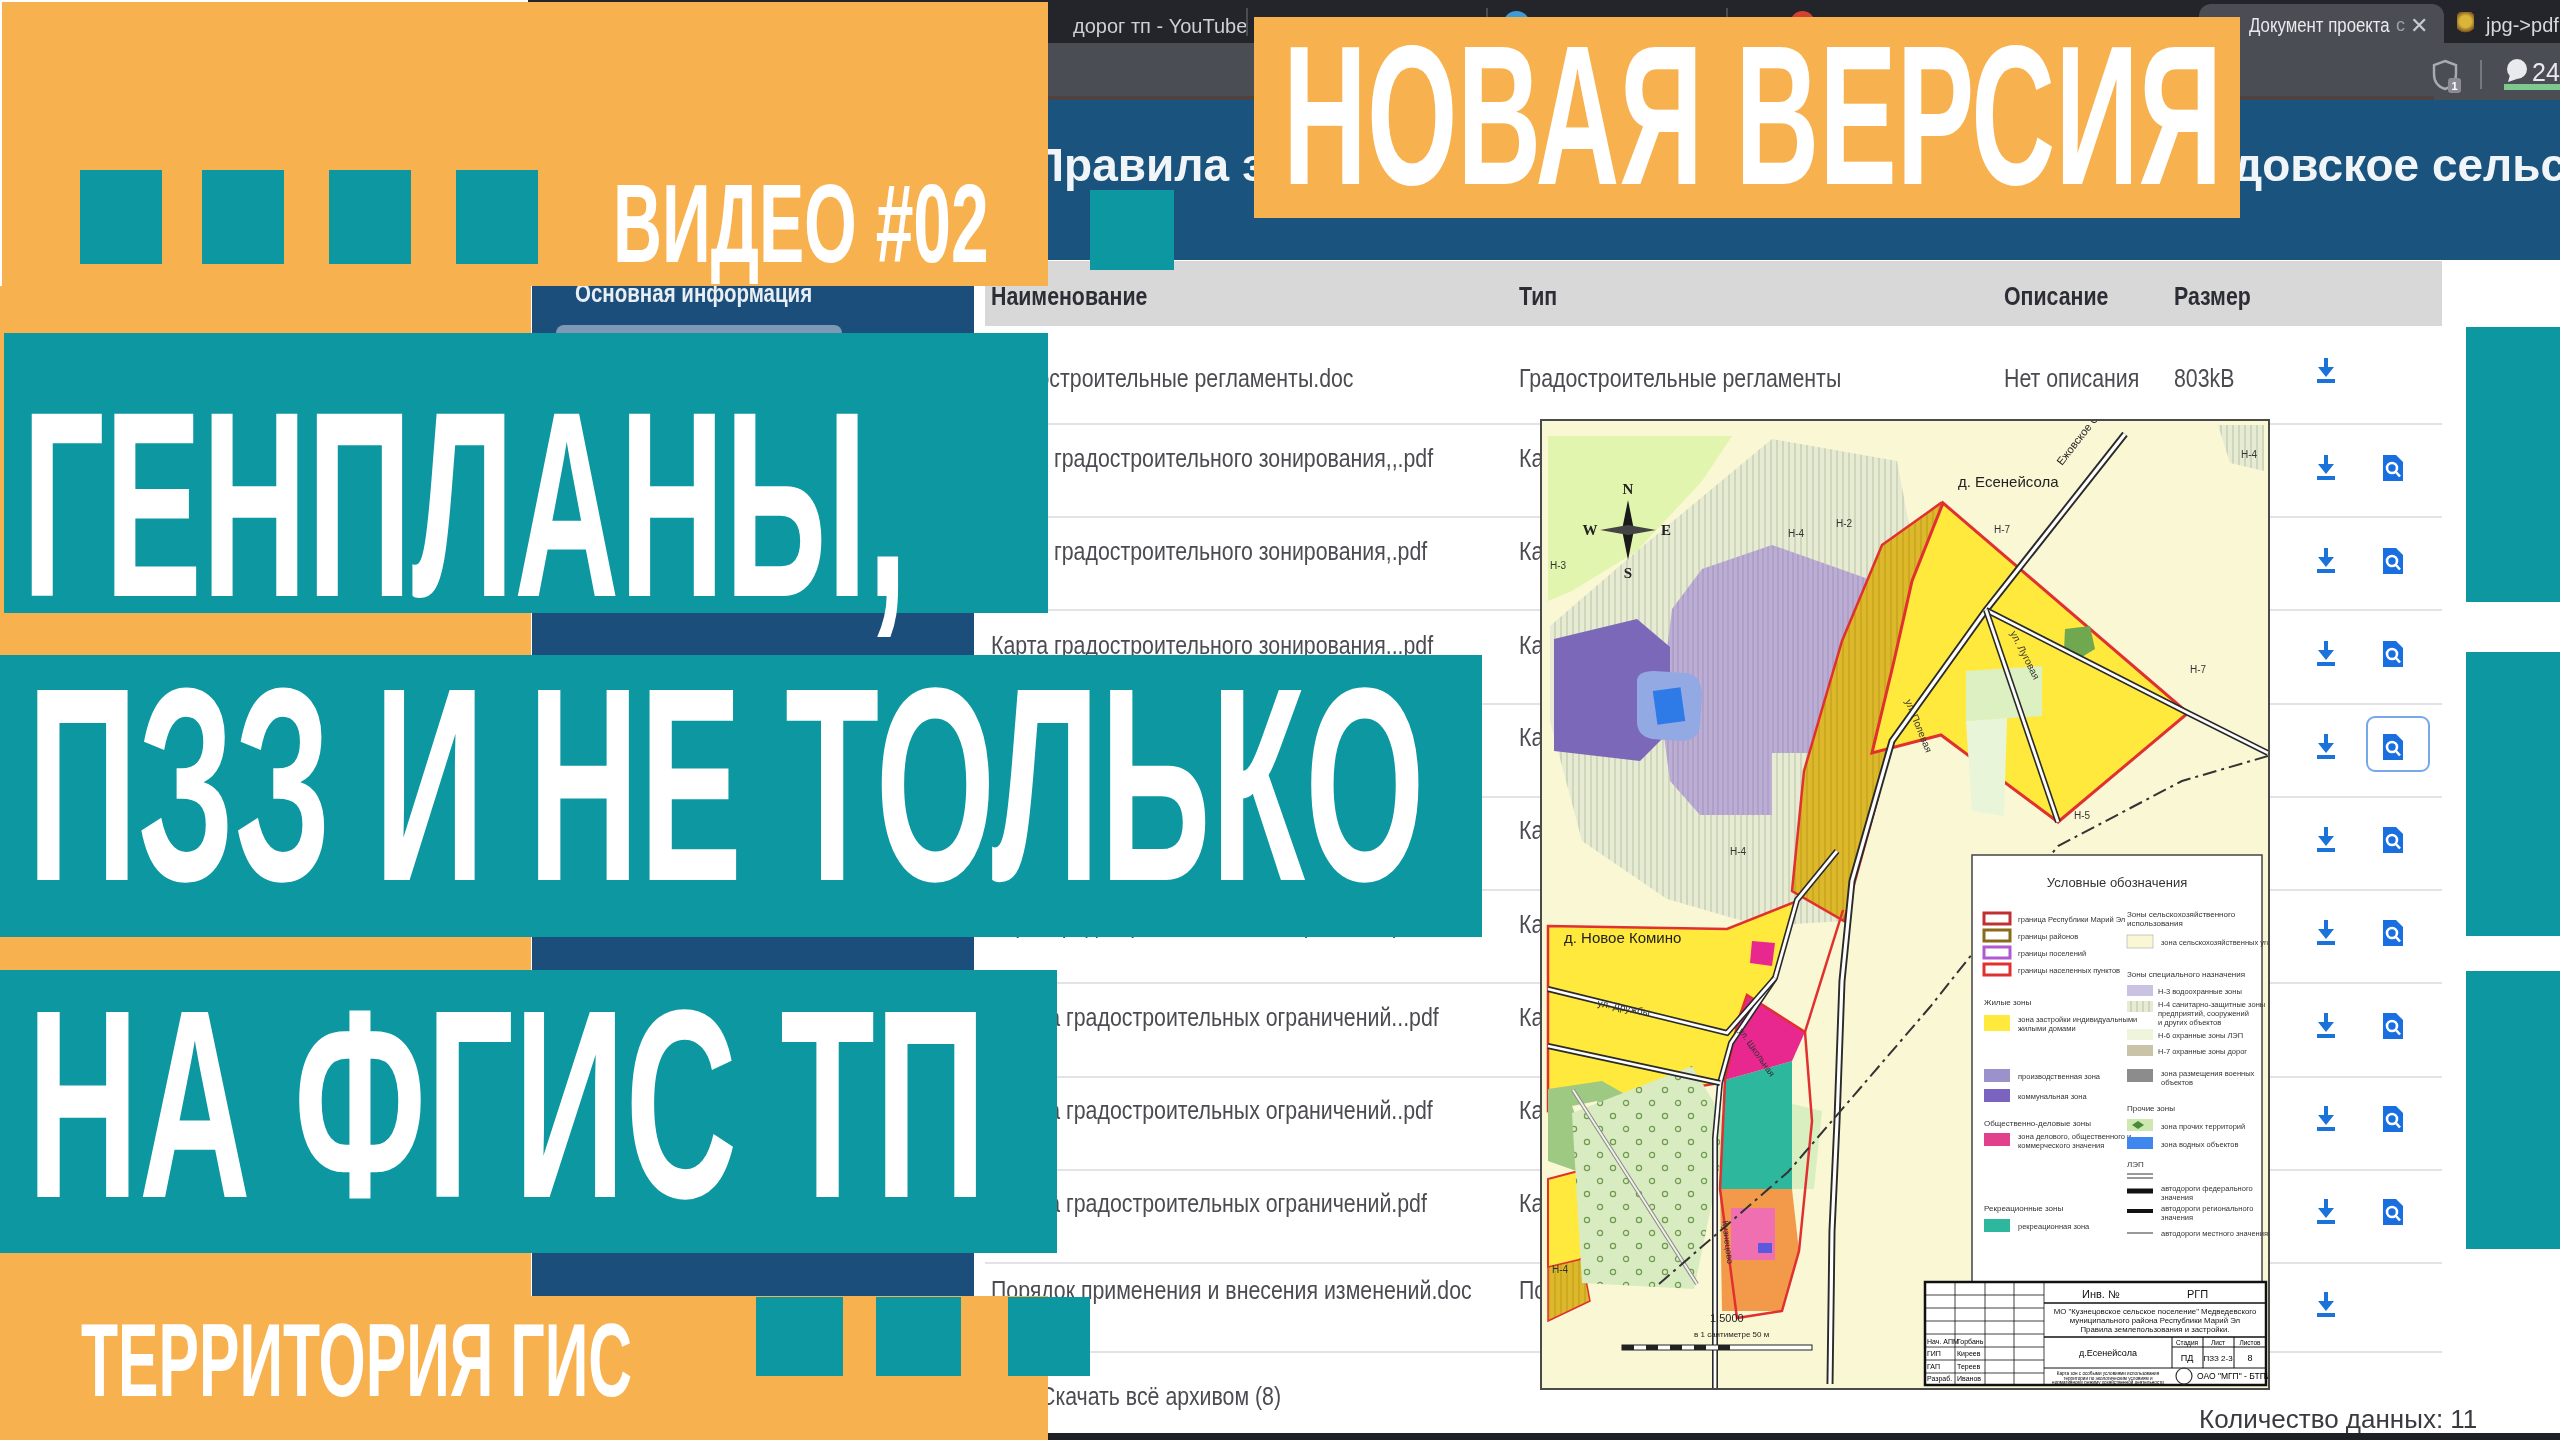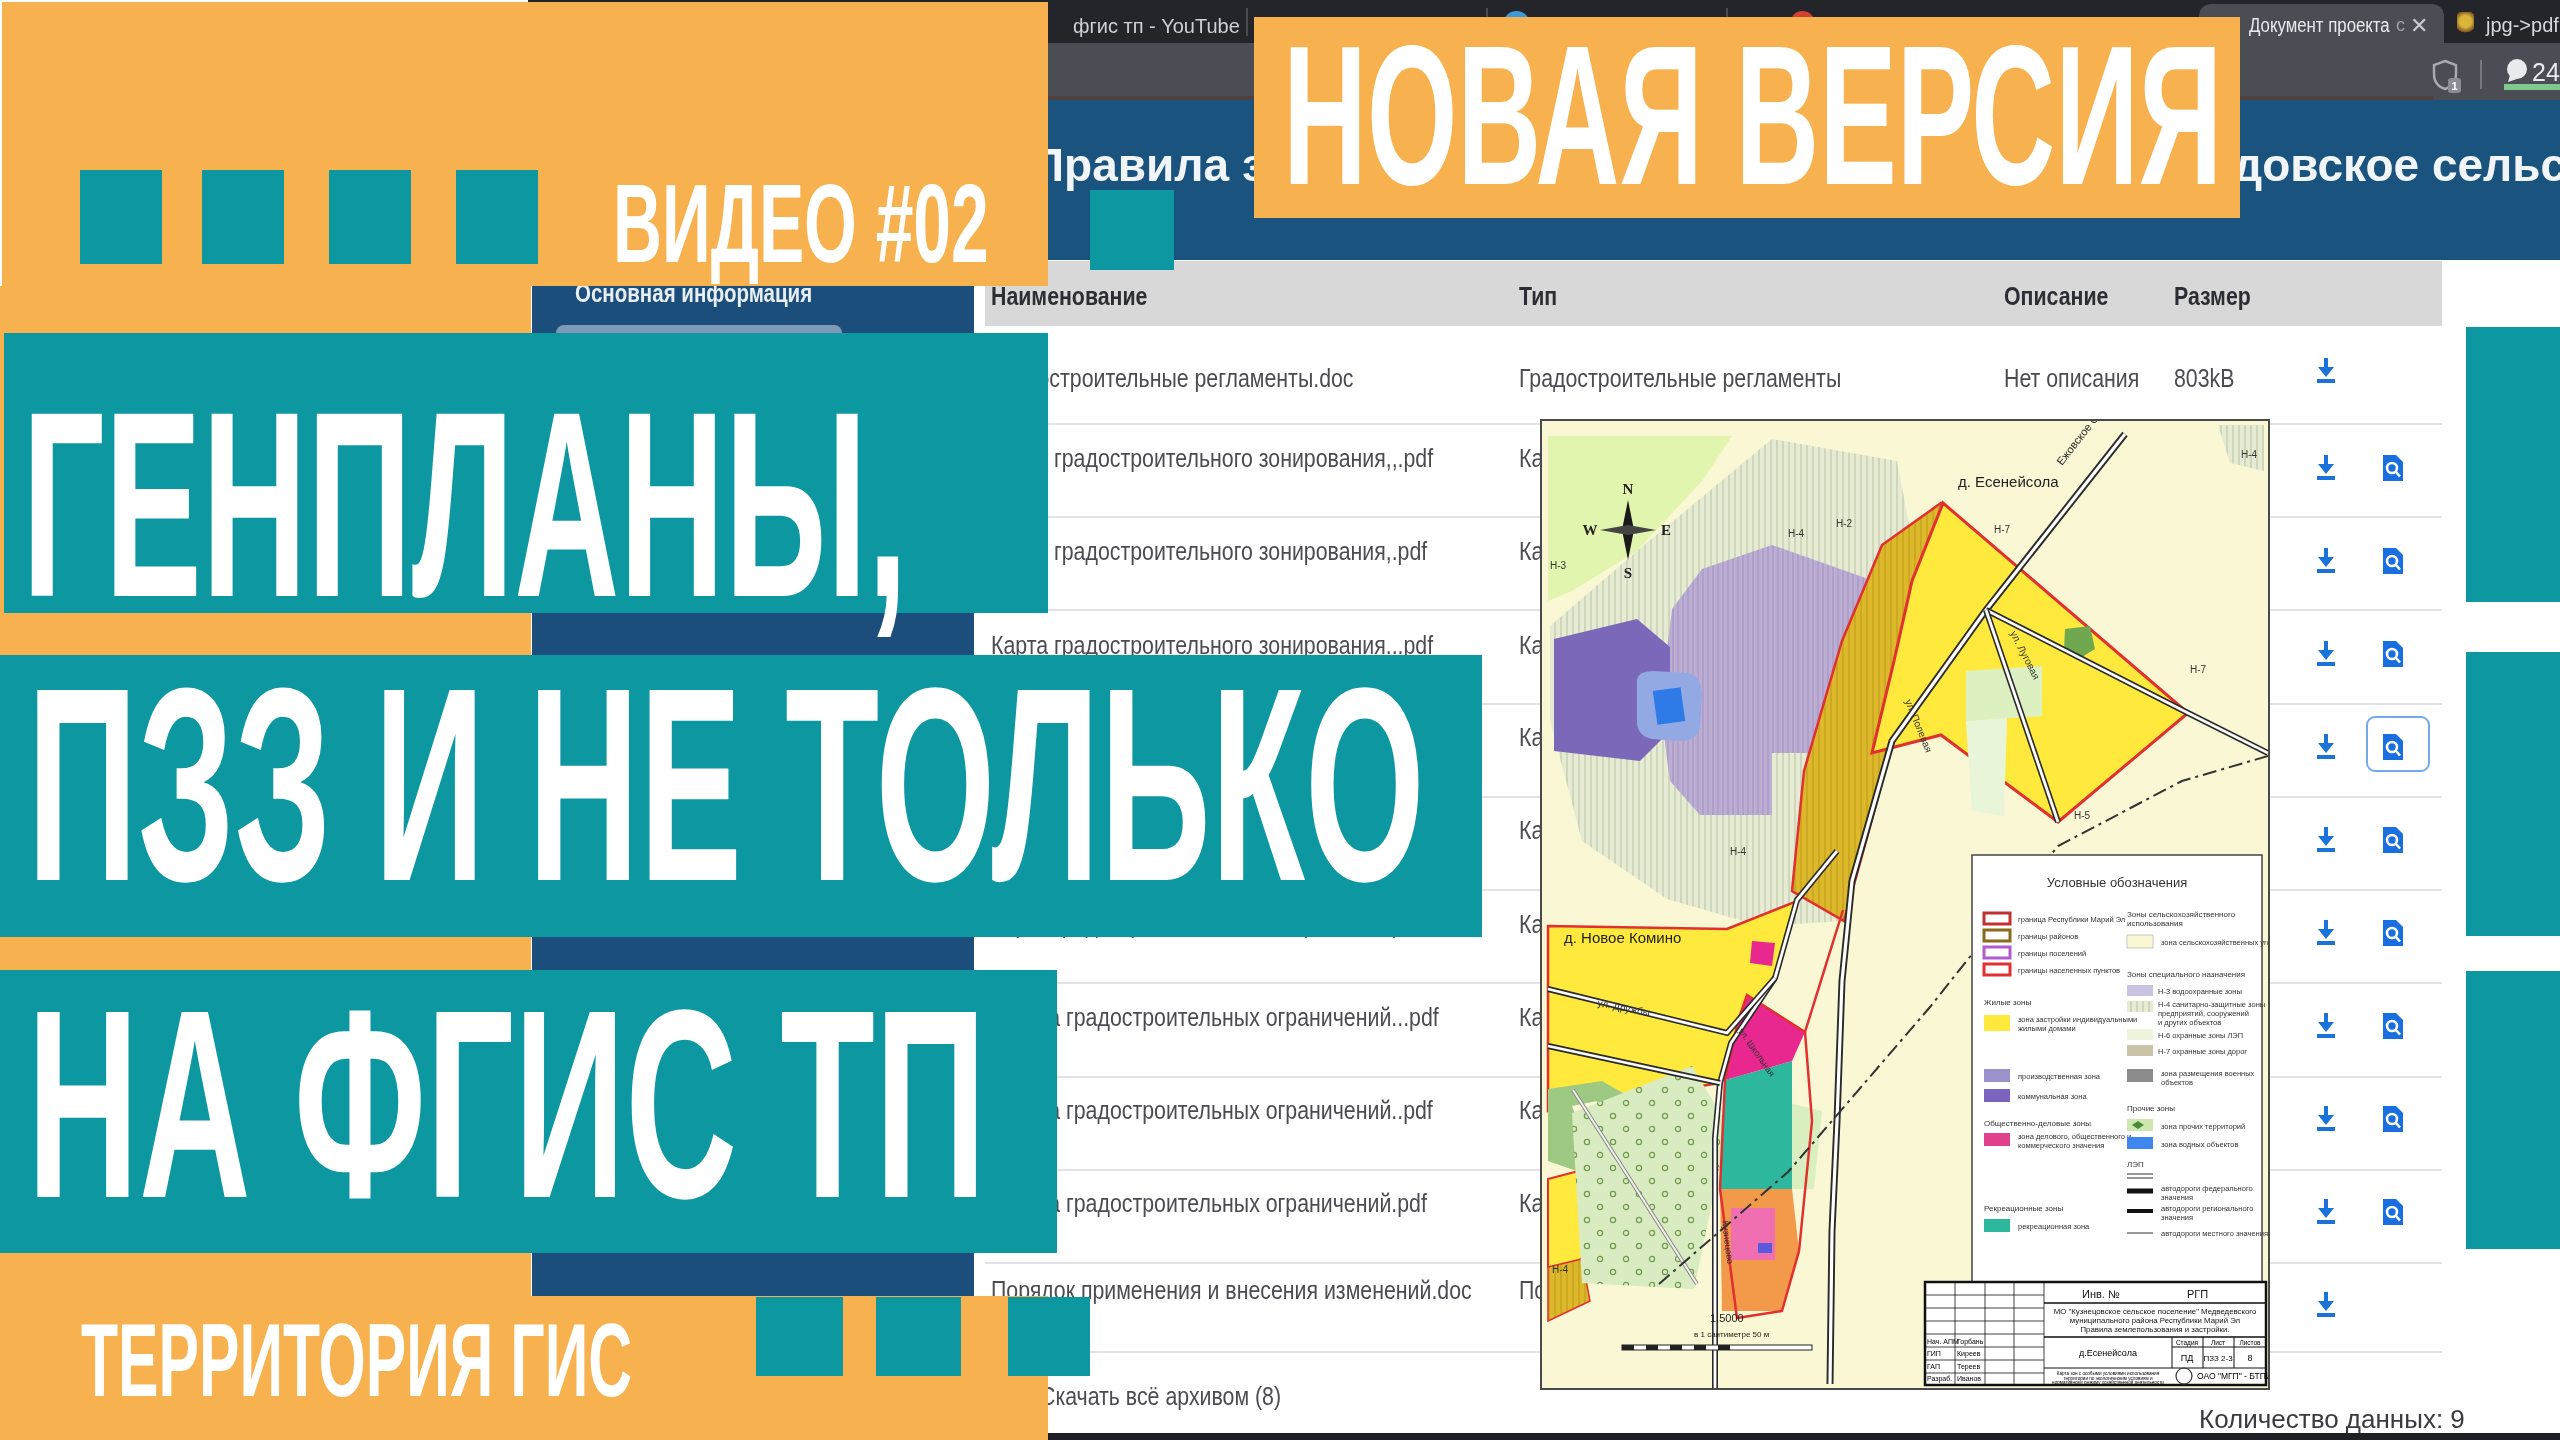--- a/index.html
+++ b/index.html
@@ -7,21 +7,21 @@
   .abs{white-space:nowrap}
   .abs{position:absolute}
   .cond{position:absolute;font-weight:bold;color:#fff;white-space:nowrap;line-height:1;transform-origin:0 0}
   .rt{transform:scaleX(0.82);transform-origin:0 0}
 </style>
 </head>
 <body>
 
 <div class="abs" style="left:528px;top:0;width:2032px;height:43px;background:#23252B"></div>
 
-<div class="abs" style="left:1073px;top:15px;font-size:20px;color:#CDD0D4">фгис тп - YouTube</div>
+<div class="abs" style="left:1073px;top:15px;font-size:20px;color:#CDD0D4">дорог тп - YouTube</div>
 
 <div class="abs" style="left:1246px;top:8px;width:2px;height:28px;background:#4a4c52"></div>
 <div class="abs" style="left:1486px;top:8px;width:2px;height:28px;background:#4a4c52"></div>
 <div class="abs" style="left:1726px;top:8px;width:2px;height:28px;background:#4a4c52"></div>
 
 <div class="abs" style="left:1503px;top:11px;width:27px;height:27px;border-radius:50%;background:#3d9cd8"></div>
 
 <div class="abs" style="left:1790px;top:11px;width:25px;height:25px;border-radius:50%;background:#d2422e"></div>
 
 <div class="abs" style="left:2199px;top:4px;width:245px;height:39px;background:#4B4D54;border-radius:12px 12px 0 0"></div>
@@ -120,21 +120,21 @@
 <div class="abs rt" style="left:1519px;top:1095px;font-size:26px;color:#4B4B52">Карта градостроительных ограничений</div>
 
 <div class="abs rt" style="left:1003px;top:1188px;font-size:26px;color:#4B4B52">Карта градостроительных ограничений.pdf</div>
 <div class="abs rt" style="left:1519px;top:1188px;font-size:26px;color:#4B4B52">Карта градостроительных ограничений</div>
 
 <div class="abs rt" style="left:991px;top:1275px;font-size:26px;color:#4B4B52">Порядок применения и внесения изменений.doc</div>
 <div class="abs rt" style="left:1519px;top:1275px;font-size:26px;color:#4B4B52">Порядок применения</div>
 
 <div class="abs rt" style="left:1040px;top:1381px;font-size:26px;color:#4B4B52">Скачать всё архивом (8)</div>
 
-<div class="abs" style="left:2199px;top:1404px;font-size:26px;color:#3A3A40">Количество данных: 9</div>
+<div class="abs" style="left:2199px;top:1404px;font-size:26px;color:#3A3A40">Количество данных: 11</div>
 
 <div class="abs" style="left:528px;top:1433px;width:2032px;height:7px;background:#1E2025"></div>
 
 <div id="dlicons">
 <svg class="abs" style="left:2315px;top:358px" width="22" height="25" viewBox="0 0 22 25">
       <path d="M9 0 h4 v9 h6 l-8 10 -8,-10 h6 z" fill="#1A73D8"></path>
       <rect x="2" y="21" width="18" height="4" fill="#1A73D8"></rect>
     </svg>
 <svg class="abs" style="left:2315px;top:455px" width="22" height="25" viewBox="0 0 22 25">
       <path d="M9 0 h4 v9 h6 l-8 10 -8,-10 h6 z" fill="#1A73D8"></path>

